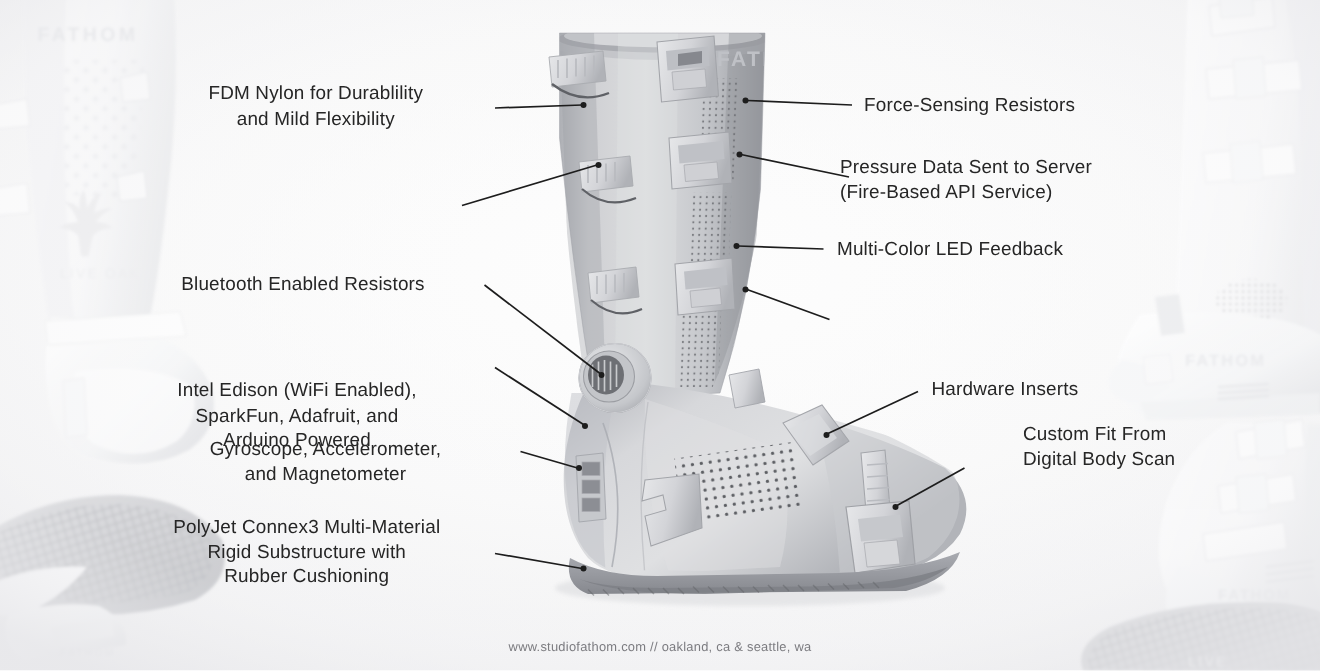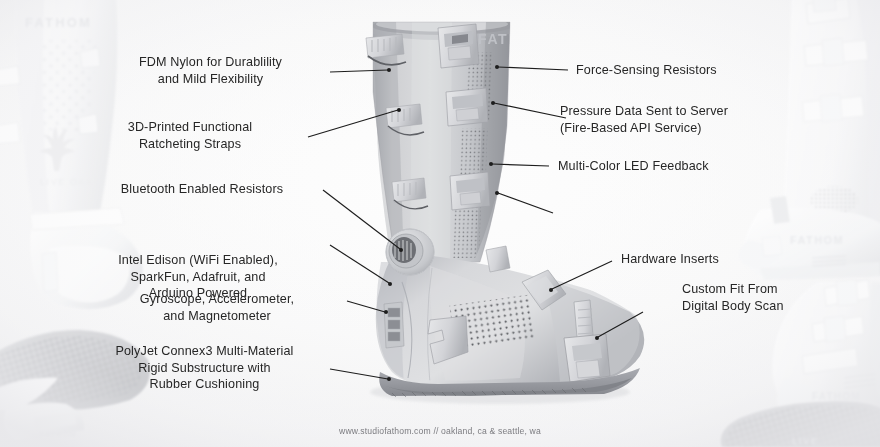--- a/index.html
+++ b/index.html
@@ -424,22 +424,20 @@
       <g>
         <path class="leader" d="M643 312 L598 337"></path>
         <circle class="leader-dot" cx="597" cy="338" r="2"></circle>
       </g>
     </g>
   </svg>
 
   <div class="callout left" style="right:562px; top:54px; width:215px;">FDM Nylon for Durablility
 and Mild Flexibility</div>
 
-  <div class="callout left" style="right:580px; top:119px; width:220px;">3D-Printed Functional
-Ratcheting Straps</div>
 
   <div class="callout left" style="right:563px; top:181px; width:230px;">Bluetooth Enabled Resistors</div>
 
   <div class="callout left" style="right:557px; top:219px; width:250px;margin-top:33px;">Intel Edison (WiFi Enabled),
 SparkFun, Adafruit, and
 Arduino Powered</div>
 
   <div class="callout left" style="right:538px; top:291px; width:250px;">Gyroscope, Accelerometer,
 and Magnetometer</div>
 

